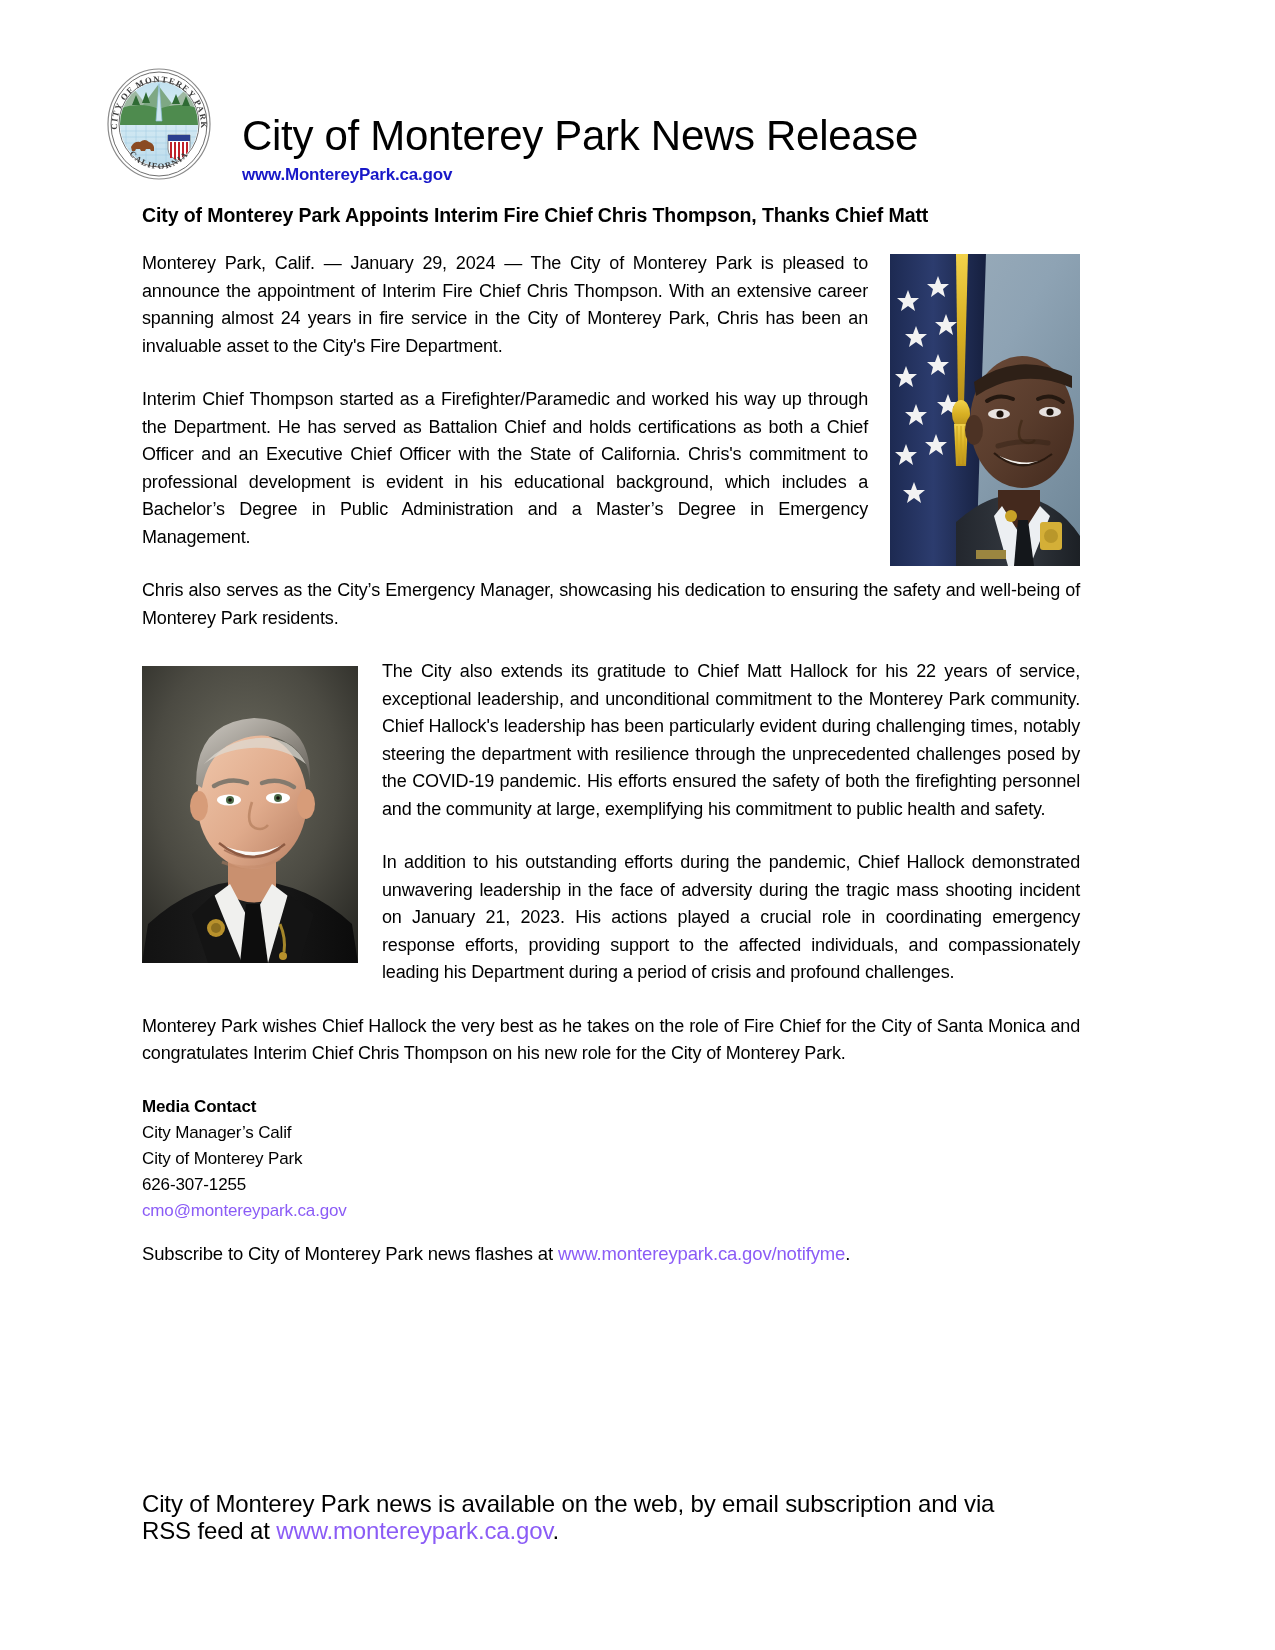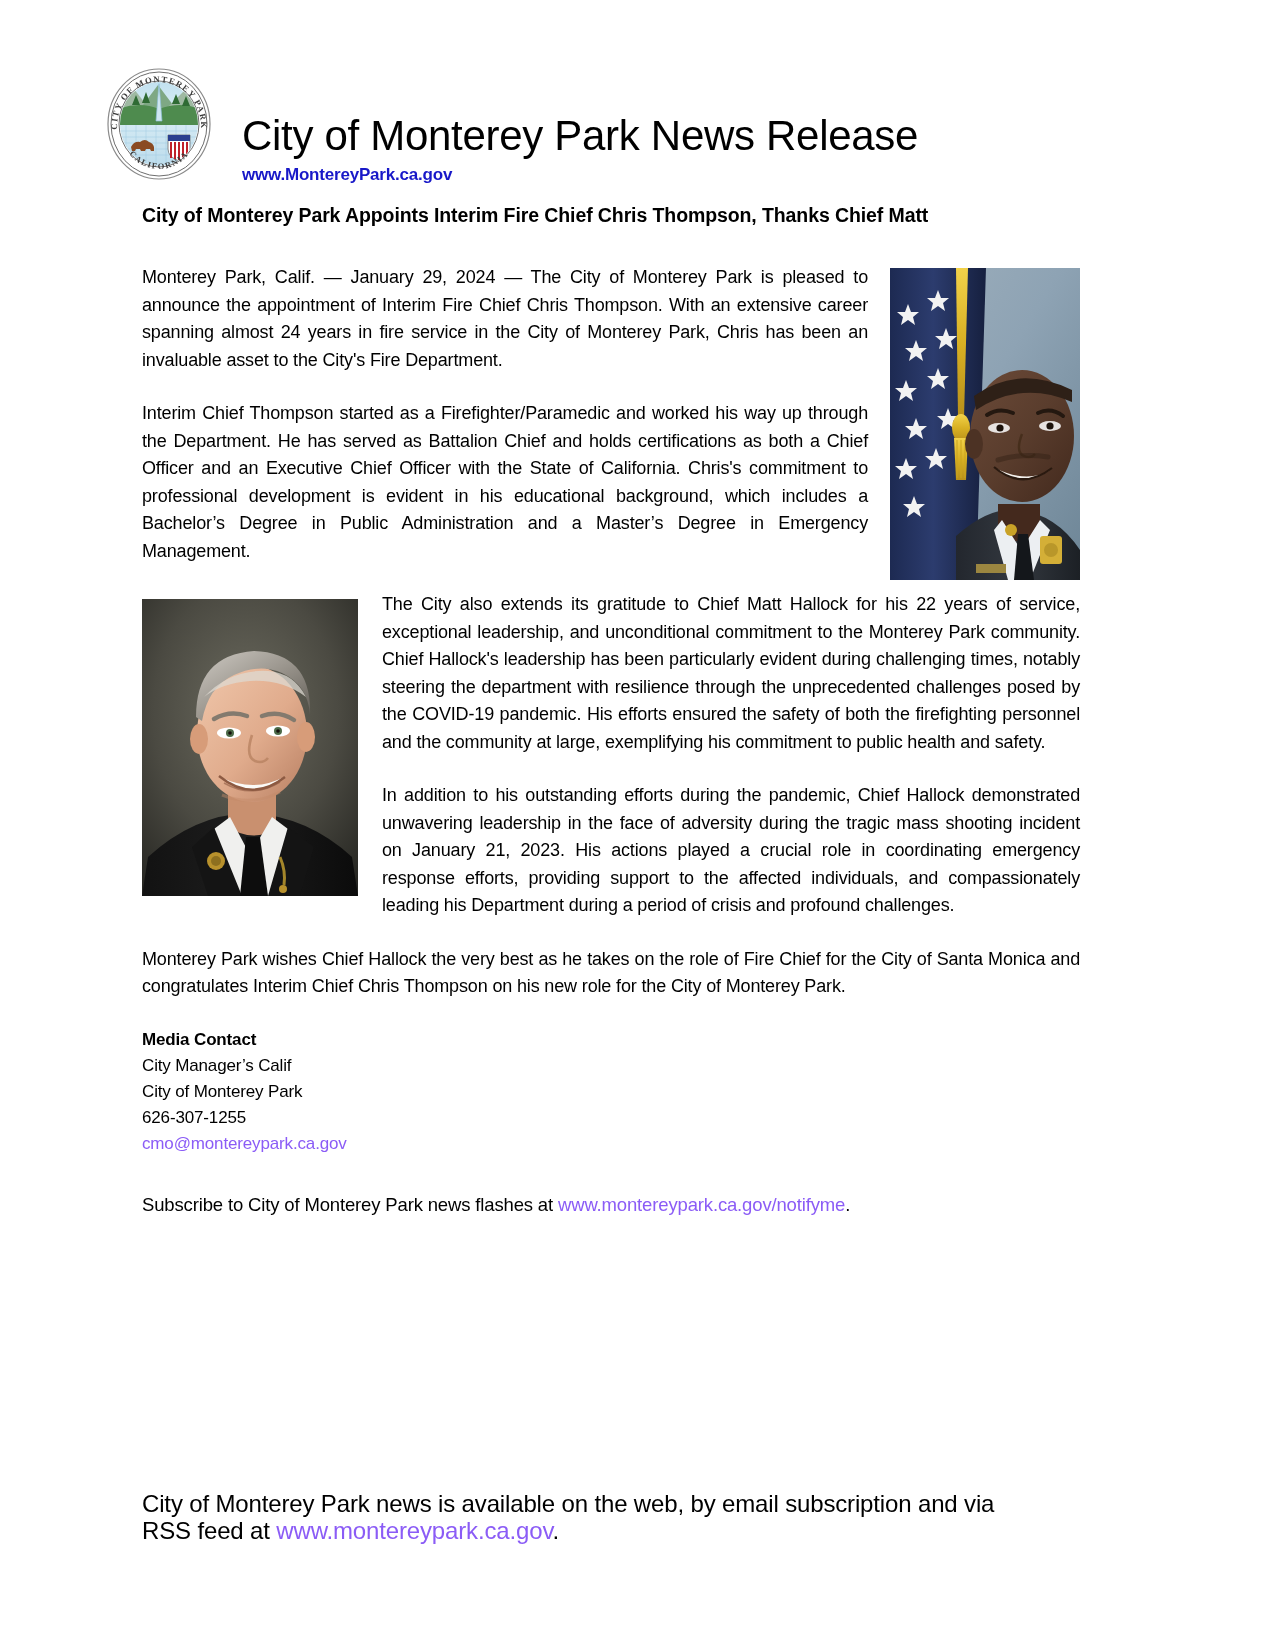--- a/index.html
+++ b/index.html
@@ -65,21 +65,21 @@
     left: 142px;
     top: 200px;
     width: 938px;
   }
   .headline {
     font-size: 19.5px;
     font-weight: bold;
     line-height: 30px;
     text-align: justify;
     letter-spacing: -0.1px;
-    margin: 0 0 34px 0;
+    margin: 0 0 20px 0;
   }
   .headline .l2 { display:block; text-align: left; }
 
   p.body {
     font-size: 18px;
     line-height: 27.5px;
     text-align: justify;
     margin: 0 0 26px 0;
     letter-spacing: -0.15px;
   }
@@ -115,21 +115,21 @@
     line-height: 26px;
     letter-spacing: -0.15px;
     margin-top: 8px;
   }
   .contact-heading { font-weight: bold; }
 
   .subscribe {
     font-size: 18.5px;
     line-height: 27px;
     letter-spacing: -0.15px;
-    margin-top: 34px;
+    margin-top: 16px;
   }
 
   .footer {
     position: absolute;
     left: 142px;
     top: 1490px;
     width: 900px;
     font-size: 24px;
     line-height: 27px;
     letter-spacing: -0.15px;
@@ -330,20 +330,21 @@
 
         <rect x="86" y="296" width="30" height="9" fill="#9b8640"></rect>
       </svg>
     </div>
 
     <p class="body">Monterey Park, Calif. — January 29, 2024 — The City of Monterey Park is pleased to announce the appointment of Interim Fire Chief Chris Thompson. With an extensive career spanning almost 24 years in fire service in the City of Monterey Park, Chris has been an invaluable asset to the City's Fire Department.</p>
     <p class="body">Interim Chief Thompson started as a Firefighter/Paramedic and worked his way up through the Department. He has served as Battalion Chief and holds certifications as both a Chief Officer and an Executive Chief Officer with the State of California. Chris's commitment to professional development is evident in his educational background, which includes a Bachelor’s Degree in Public Administration and a Master’s Degree in Emergency Management.</p>
 
     <div class="clear"></div>
 
+    <p class="body">Chris also serves as the City’s Emergency Manager, showcasing his dedication to ensuring the safety and well-being of Monterey Park residents.</p>
 
     <div class="photo-hallock">
       <svg viewBox="0 0 216 297" width="216" height="297" preserveAspectRatio="none" aria-hidden="true">
         <defs>
           <radialGradient id="studioBg" cx="48%" cy="38%" r="78%">
             <stop offset="0%" stop-color="#6b6a5e"></stop>
             <stop offset="55%" stop-color="#4b4a42"></stop>
             <stop offset="100%" stop-color="#242420"></stop>
           </radialGradient>
           <linearGradient id="skinH" x1="0" y1="0" x2="1" y2="1">

